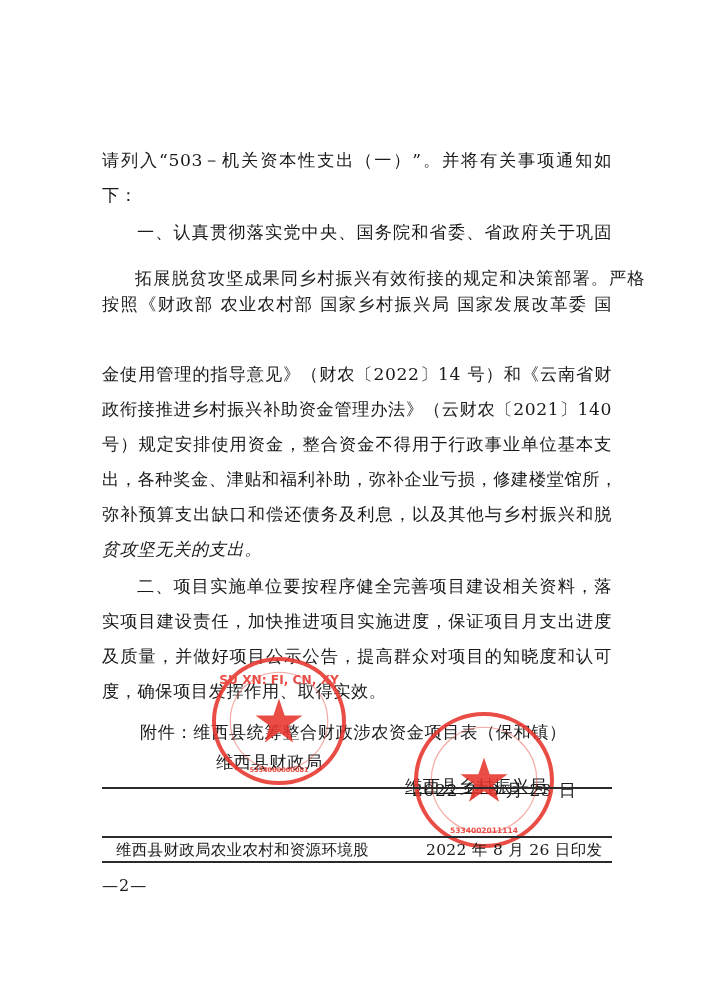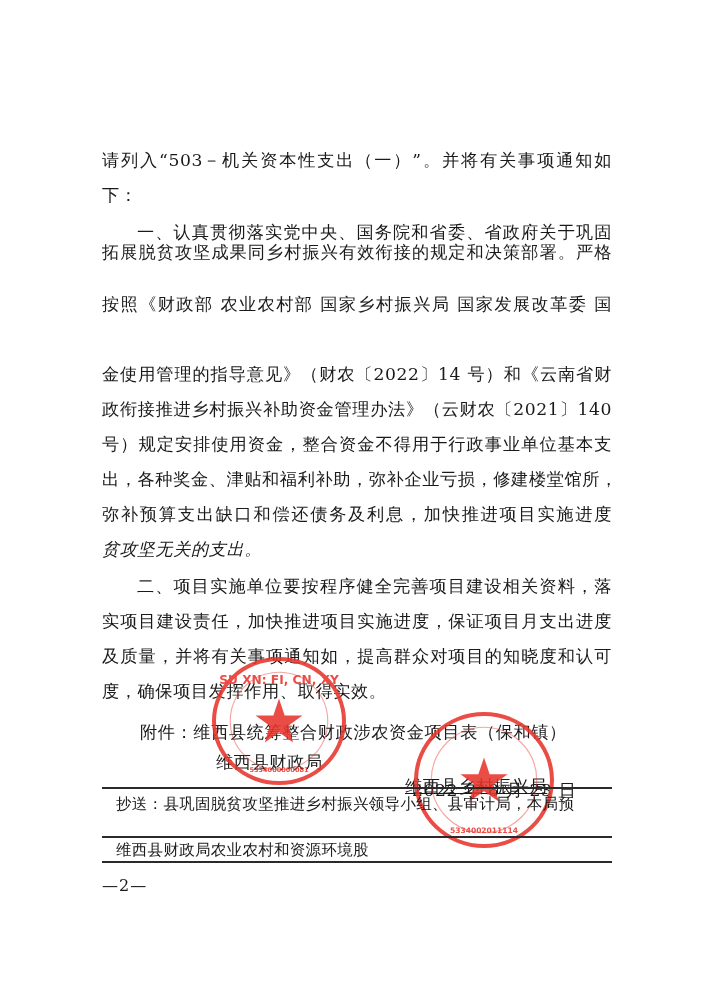--- a/index.html
+++ b/index.html
@@ -18,32 +18,32 @@
 </style>
 </head>
 <body>
 
 <div class="page">
 
   <div class="line justify" style="top:150px;">请列入“503－机关资本性支出（一）”。并将有关事项通知如</div>
   <div class="line" style="top:185px;">下：</div>
 
   <div class="line indent justify" style="top:222px;">一、认真贯彻落实党中央、国务院和省委、省政府关于巩固</div>
-  <div class="line justify" style="top:242px;">拓展脱贫攻坚成果同乡村振兴有效衔接的规定和决策部署。严格</div>
+  <div class="line justify" style="top:268px;margin-left:33px;">拓展脱贫攻坚成果同乡村振兴有效衔接的规定和决策部署。严格</div>
   <div class="line justify" style="top:294px;">按照《财政部 农业农村部 国家乡村振兴局 国家发展改革委 国</div>
   <div class="line justify" style="top:364px;">金使用管理的指导意见》（财农〔2022〕14 号）和《云南省财</div>
   <div class="line justify" style="top:399px;">政衔接推进乡村振兴补助资金管理办法》（云财农〔2021〕140</div>
   <div class="line justify" style="top:434px;">号）规定安排使用资金，整合资金不得用于行政事业单位基本支</div>
   <div class="line justify" style="top:469px;">出，各种奖金、津贴和福利补助，弥补企业亏损，修建楼堂馆所，</div>
-  <div class="line justify" style="top:504px;">弥补预算支出缺口和偿还债务及利息，加快推进项目实施进度</div>
+  <div class="line justify" style="top:504px;">弥补预算支出缺口和偿还债务及利息，以及其他与乡村振兴和脱</div>
   <div class="line" style="top:539px;font-style:italic;">贫攻坚无关的支出。</div>
 
   <div class="line indent justify" style="top:576px;">二、项目实施单位要按程序健全完善项目建设相关资料，落</div>
   <div class="line justify" style="top:611px;">实项目建设责任，加快推进项目实施进度，保证项目月支出进度</div>
-  <div class="line justify" style="top:646px;">及质量，并将有关事项通知如，提高群众对项目的知晓度和认可</div>
+  <div class="line justify" style="top:646px;">及质量，并做好项目公示公告，提高群众对项目的知晓度和认可</div>
   <div class="line" style="top:681px;">度，确保项目发挥作用、取得实效。</div>
 
   <div class="line" style="top:722px; left:140px; width:470px;">附件：维西县统筹整合财政涉农资金项目表（保和镇）</div>
 
   <div class="line" style="top:752px; left:216px; width:200px;">维西县财政局</div>
   <div class="line" style="top:776px; left:405px; width:200px;text-decoration:underline;">维西县乡村振兴局</div>
   <div class="line" style="top:780px; left:412px; width:200px;">2022 年 8 月 23 日</div>
 
   <div class="stamp" style="left:212px; top:657px; width:134px; height:128px;">
     <svg viewBox="0 0 134 128">
@@ -56,22 +56,20 @@
 
   <div class="stamp" style="left:414px; top:712px; width:140px; height:136px;">
     <svg viewBox="0 0 140 136">
       <circle cx="70" cy="68" r="56" fill="none" stroke="#e8352c" stroke-width="1.2" opacity="0.5"></circle>
       <polygon points="70,44 76,62 95,62 80,73 86,91 70,80 54,91 60,73 45,62 64,62" fill="#e8352c"></polygon>
       <text x="70" y="124" text-anchor="middle" font-size="8" fill="#e8352c" font-family="DejaVu Sans, sans-serif" font-weight="bold">5334002011114</text>
     </svg>
   </div>
 
   <div class="rule" style="top:787px;"></div>
-  <div class="line small" style="top:794px; left:116px; width:500px;">
-    <span>抄送：</span><span>县巩固脱贫攻坚推进乡村振兴领导小组、县审计局，本局预</span>
-  </div>
   <div class="rule" style="top:836px;"></div>
 
   <div class="line small" style="top:840px; left:116px; width:300px;">维西县财政局农业农村和资源环境股</div>
+  <div class="line small" style="top:840px; left:426px; width:200px;">2022 年 8 月 26 日印发</div>
   <div class="rule" style="top:861px;"></div>
 
   <div class="pageno">—2—</div>
 </div>
 
 </body></html>

